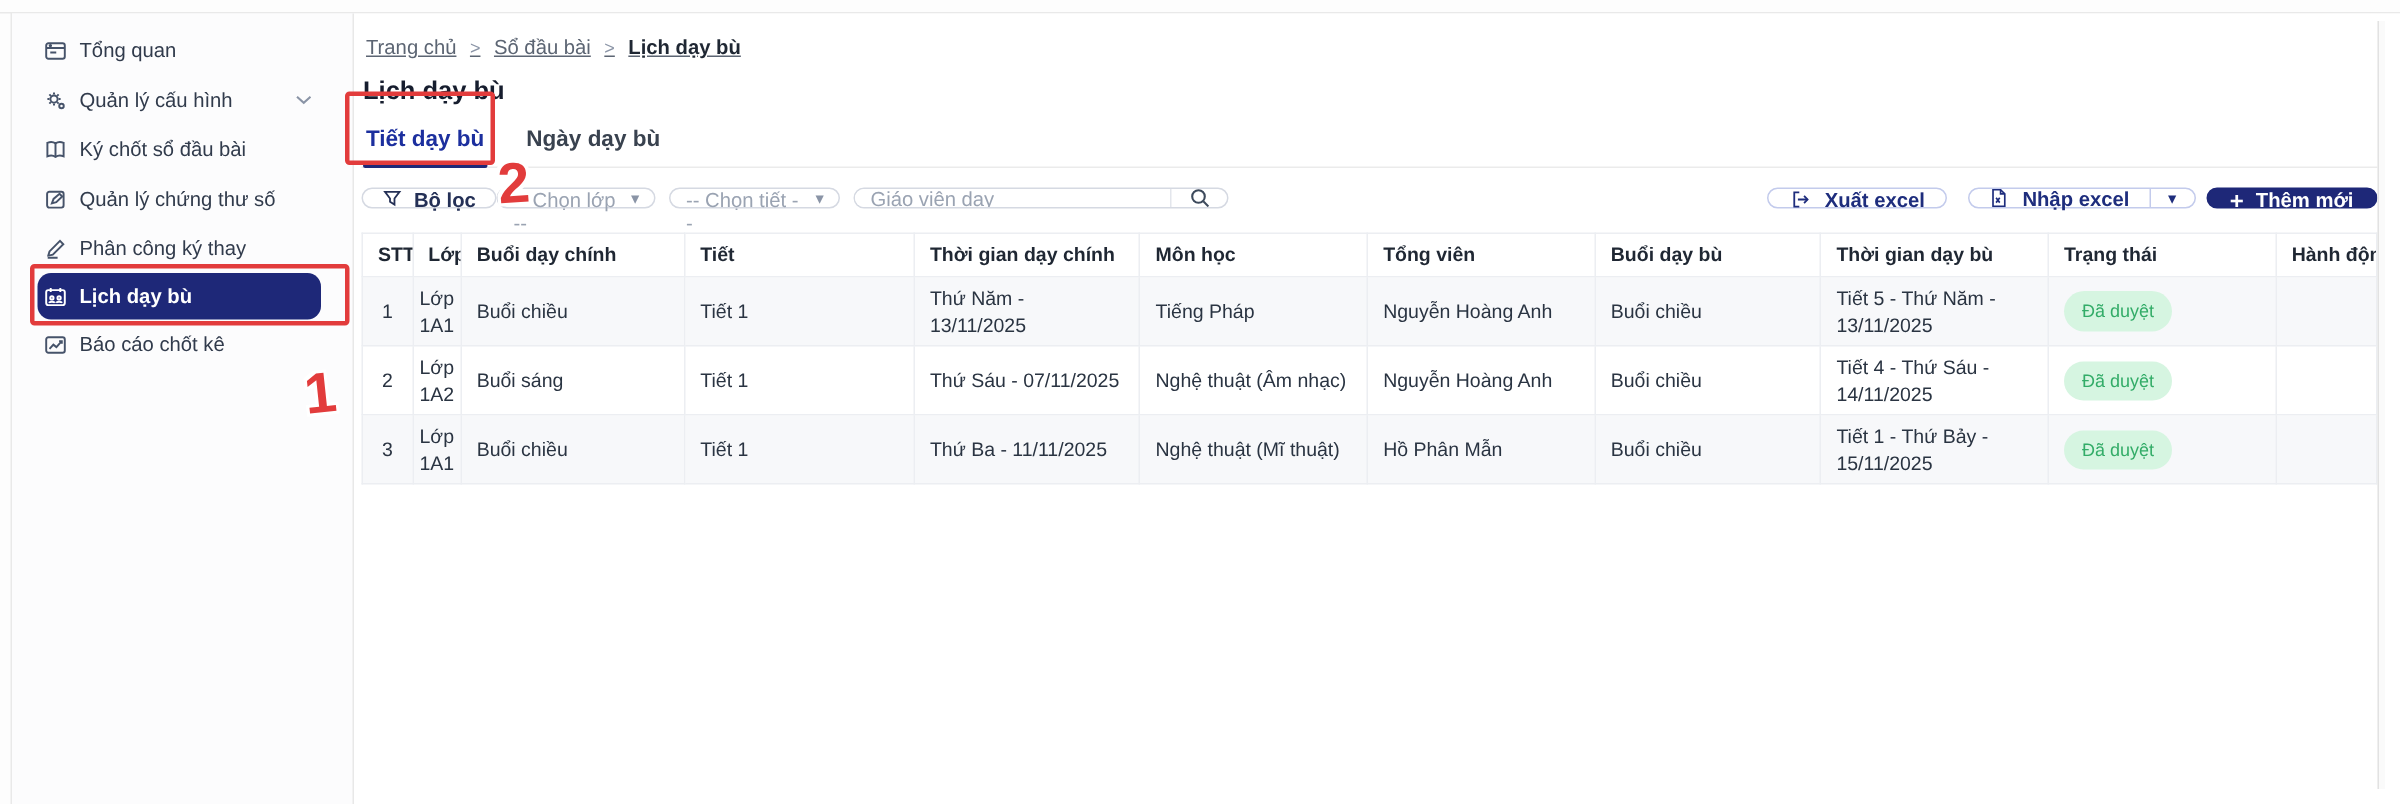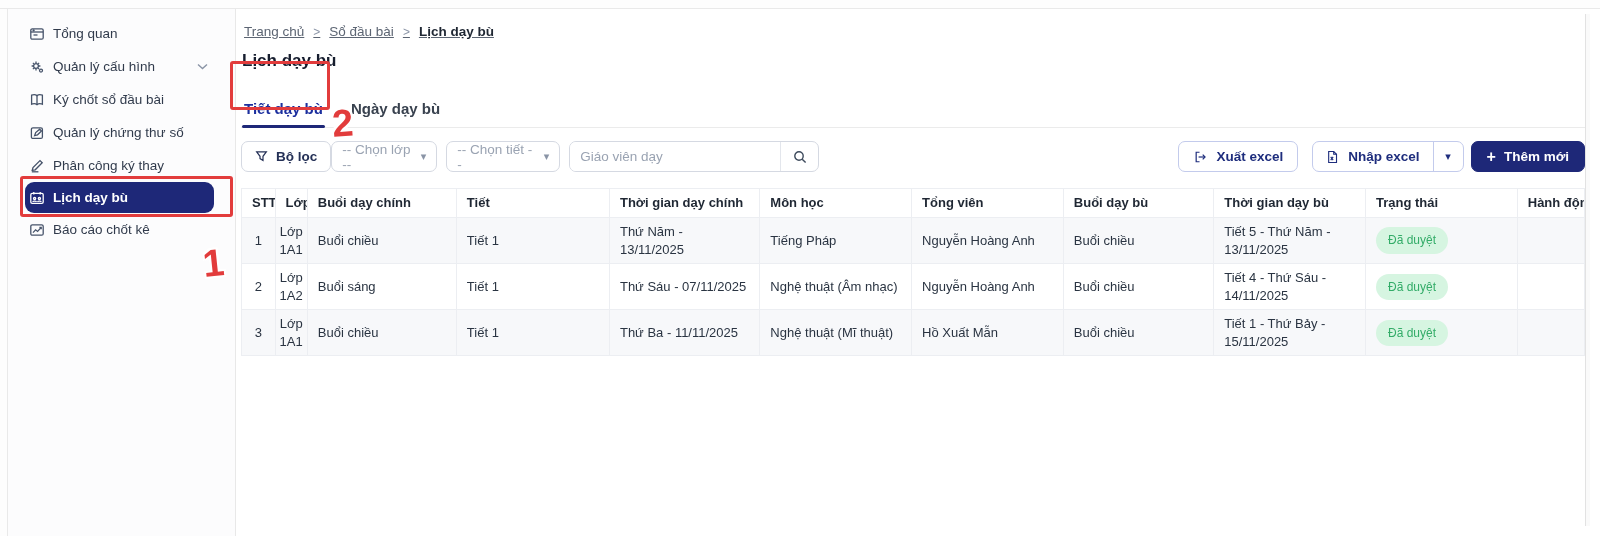--- a/index.html
+++ b/index.html
@@ -21,27 +21,27 @@
   svg.ic { display:block; }
 
   
   .main { position:absolute; left:236px; top:9px; right:0; bottom:0; background:#ffffff; padding:0 15px 0 5px; }
   .breadcrumb { margin:15px 0 0 3px; font-size:13.5px; color:#5c6573; display:flex; align-items:center; gap:9px;text-decoration:underline; }
   .breadcrumb .crumb { cursor:pointer; }
   .breadcrumb .sep { color:#8a94a6; font-size:12px; }
   .breadcrumb .current { color:#1f2733; font-weight:bold; }
   .page-title { margin:12px 0 0 1px; font-size:17px; font-weight:bold; color:#161d2e; }
 
-  .tabbar { margin-top:23px; display:flex; gap:24px; border-bottom:1px solid #ebebeb; padding-left:1px; }
+  .tabbar { margin-top:7px; display:flex; gap:24px; border-bottom:1px solid #ebebeb; padding-left:1px; }
   .tab { font-size:15px; padding:6px 2px 10px 2px; cursor:pointer; color:#39424f; font-weight:bold; position:relative; }
   .tab.active { color:#1c2f9e; }
   .tab.active::after { content:""; position:absolute; left:0; right:0; bottom:-1px; height:3px; background:#1e2878; border-radius:2px; }
 
   .toolbar { margin-top:13px; display:flex; align-items:center; }
-  .ctrl { height:31px; border-radius:7px; display:inline-flex; align-items:center; font-size:13.5px; background:#fff; }
+  .ctrl { height:14px; border-radius:7px; display:inline-flex; font-size:13.5px; background:#fff; }
   .btn-filter { border:1px solid #d5d9e2; padding:0 13px; gap:8px; color:#243056; font-weight:bold; cursor:pointer; }
   .select { border:1px solid #d5d9e2; padding:0 10px; color:#9aa3b2; cursor:pointer; justify-content:space-between; }
   .select.w-class { width:106px; }
   .select.w-period { width:114px; margin-left:9px; }
   .select .caret { color:#8a94a6; font-size:11px; margin-left:8px; }
   .searchbox { border:1px solid #d5d9e2; margin-left:9px; width:250px; padding:0; overflow:hidden; }
   .searchbox input { border:none; outline:none; flex:1; height:100%; padding:0 10px; font-size:13.5px; font-family:inherit; color:#2a3442; }
   .searchbox input::placeholder { color:#9aa3b2; }
   .search-btn { width:38px; height:100%; border-left:1px solid #e3e6ec; display:flex; align-items:center; justify-content:center; color:#3d4a5c; cursor:pointer; }
 
@@ -292,21 +292,21 @@
         <td><span class="badge">Đã duyệt</span></td>
         <td></td>
       </tr>
       <tr>
         <td class="c-center">3</td>
         <td class="c-center">Lớp 1A1</td>
         <td>Buổi chiều</td>
         <td>Tiết 1</td>
         <td>Thứ Ba - 11/11/2025</td>
         <td>Nghệ thuật (Mĩ thuật)</td>
-        <td>Hồ Xuất Mẫn</td>
+        <td>Hồ Phân Mẫn</td>
         <td>Buổi chiều</td>
         <td>Tiết 1 - Thứ Bảy - 15/11/2025</td>
         <td><span class="badge">Đã duyệt</span></td>
         <td></td>
       </tr>
     </tbody>
   </table>
 </main>
 
 <div class="anno-box anno-box1"></div>

